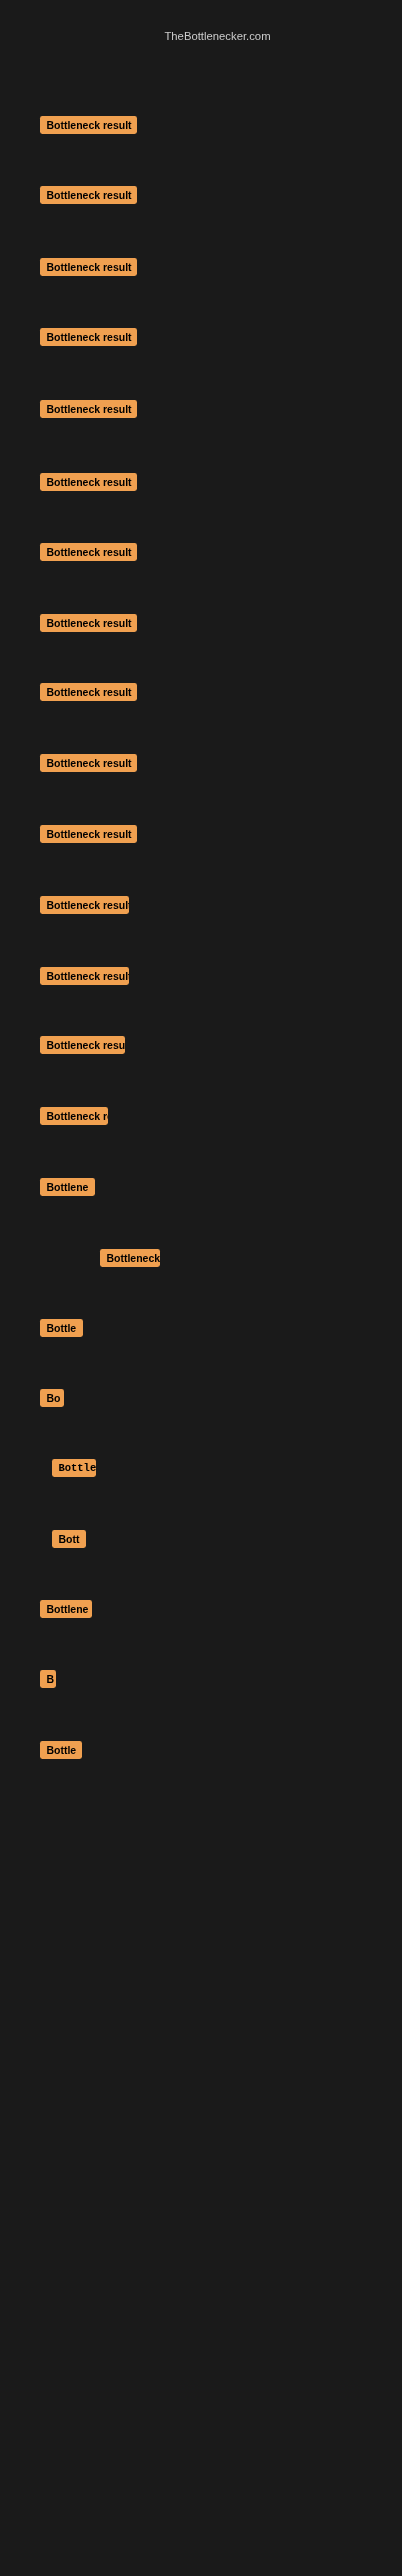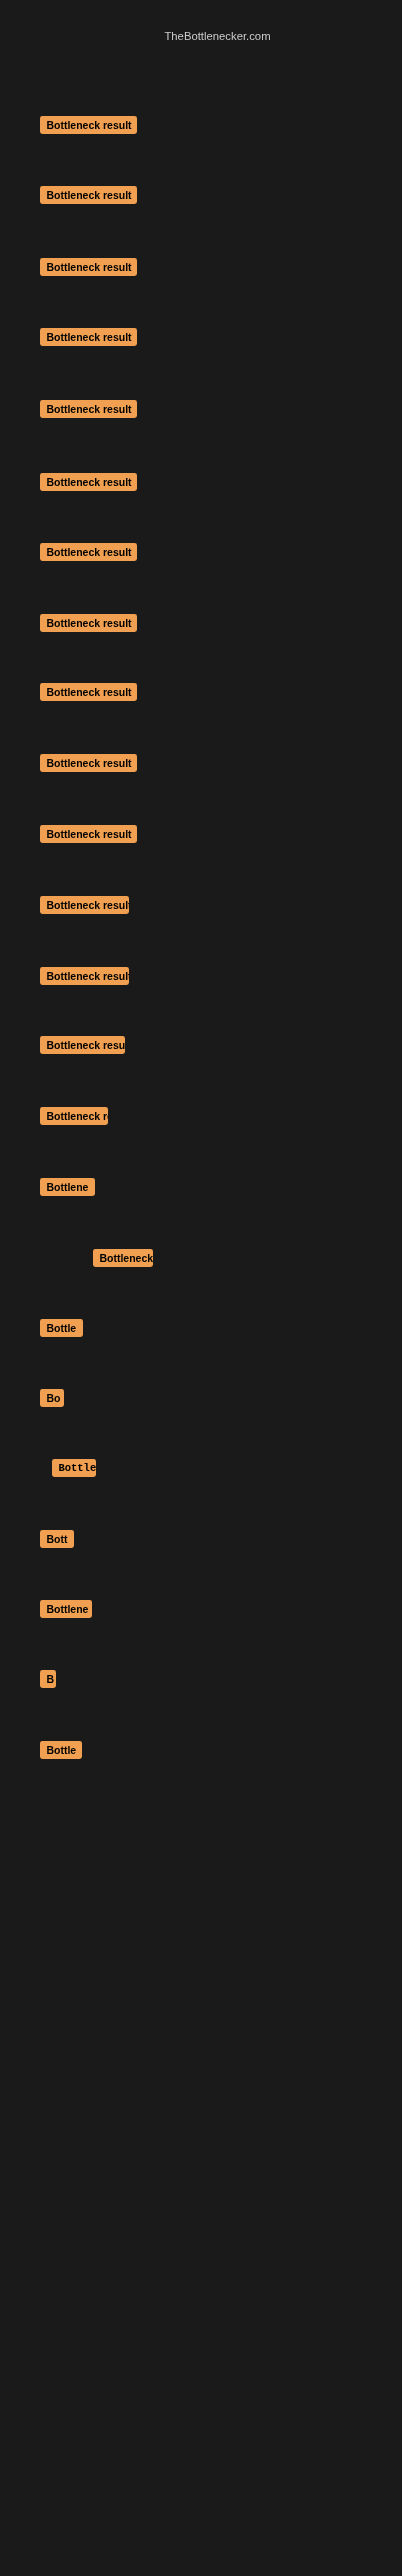--- a/index.html
+++ b/index.html
@@ -56,22 +56,22 @@
     <div class="badge-container" style="top: 473px; left: 0px; max-width: 97px;"><span class="bottleneck-badge" style="max-width: 97px;">Bottleneck result</span></div>
     <div class="badge-container" style="top: 544px; left: 0px; max-width: 97px;"><span class="bottleneck-badge" style="max-width: 97px;">Bottleneck result</span></div>
     <div class="badge-container" style="top: 613px; left: 0px; max-width: 97px;"><span class="bottleneck-badge" style="max-width: 97px;">Bottleneck result</span></div>
     <div class="badge-container" style="top: 684px; left: 0px; max-width: 97px;"><span class="bottleneck-badge" style="max-width: 97px;">Bottleneck result</span></div>
     <div class="badge-container" style="top: 755px; left: 0px; max-width: 97px;"><span class="bottleneck-badge" style="max-width: 97px;">Bottleneck result</span></div>
     <div class="badge-container" style="top: 826px; left: 0px; max-width: 89px;"><span class="bottleneck-badge" style="max-width: 89px;">Bottleneck result</span></div>
     <div class="badge-container" style="top: 897px; left: 0px; max-width: 89px;"><span class="bottleneck-badge" style="max-width: 89px;">Bottleneck result</span></div>
     <div class="badge-container" style="top: 966px; left: 0px; max-width: 85px;"><span class="bottleneck-badge" style="max-width: 85px;">Bottleneck result</span></div>
     <div class="badge-container" style="top: 1037px; left: 0px; max-width: 68px;"><span class="bottleneck-badge" style="max-width: 68px;">Bottleneck re</span></div>
     <div class="badge-container" style="top: 1108px; left: 0px; max-width: 58px;"><span class="bottleneck-badge" style="max-width: 58px;">Bottlene</span></div>
-    <div class="badge-container" style="top: 1179px; left: 9px; max-width: 60px; padding-left: 44px;"><span class="bottleneck-badge" style="max-width: 60px;">Bottleneck</span></div>
+    <div class="badge-container" style="top: 1179px; left: 16px; max-width: 60px; padding-left: 44px;"><span class="bottleneck-badge" style="max-width: 60px;">Bottleneck</span></div>
     <div class="badge-container" style="top: 1249px; left: 0px; max-width: 47px;"><span class="bottleneck-badge" style="max-width: 47px;">Bottle</span></div>
     <div class="badge-container" style="top: 1319px; left: 0px; max-width: 24px; text-decoration: underline;"><span class="bottleneck-badge" style="max-width: 24px;">Bo</span></div>
     <div class="badge-container" style="top: 1389px; left: 12px; max-width: 44px; font-family: Liberation Mono, monospace;"><span class="bottleneck-badge" style="max-width: 44px;">Bottler</span></div>
-    <div class="badge-container" style="top: 1460px; left: 0px; max-width: 34px;"><span class="bottleneck-badge" style="max-width: 34px;">Bott</span></div>
+    <div class="badge-container" style="top: 1460px; left: 12px; max-width: 34px;"><span class="bottleneck-badge" style="max-width: 34px;">Bott</span></div>
     <div class="badge-container" style="top: 1530px; left: 0px; max-width: 52px;"><span class="bottleneck-badge" style="max-width: 52px;">Bottlene</span></div>
     <div class="badge-container" style="top: 1600px; left: 0px; max-width: 16px;"><span class="bottleneck-badge" style="max-width: 16px;">B</span></div>
     <div class="badge-container" style="top: 1671px; left: 0px; max-width: 42px;"><span class="bottleneck-badge" style="max-width: 42px;">Bottle</span></div>
   </div>
 
 
 </body></html>

